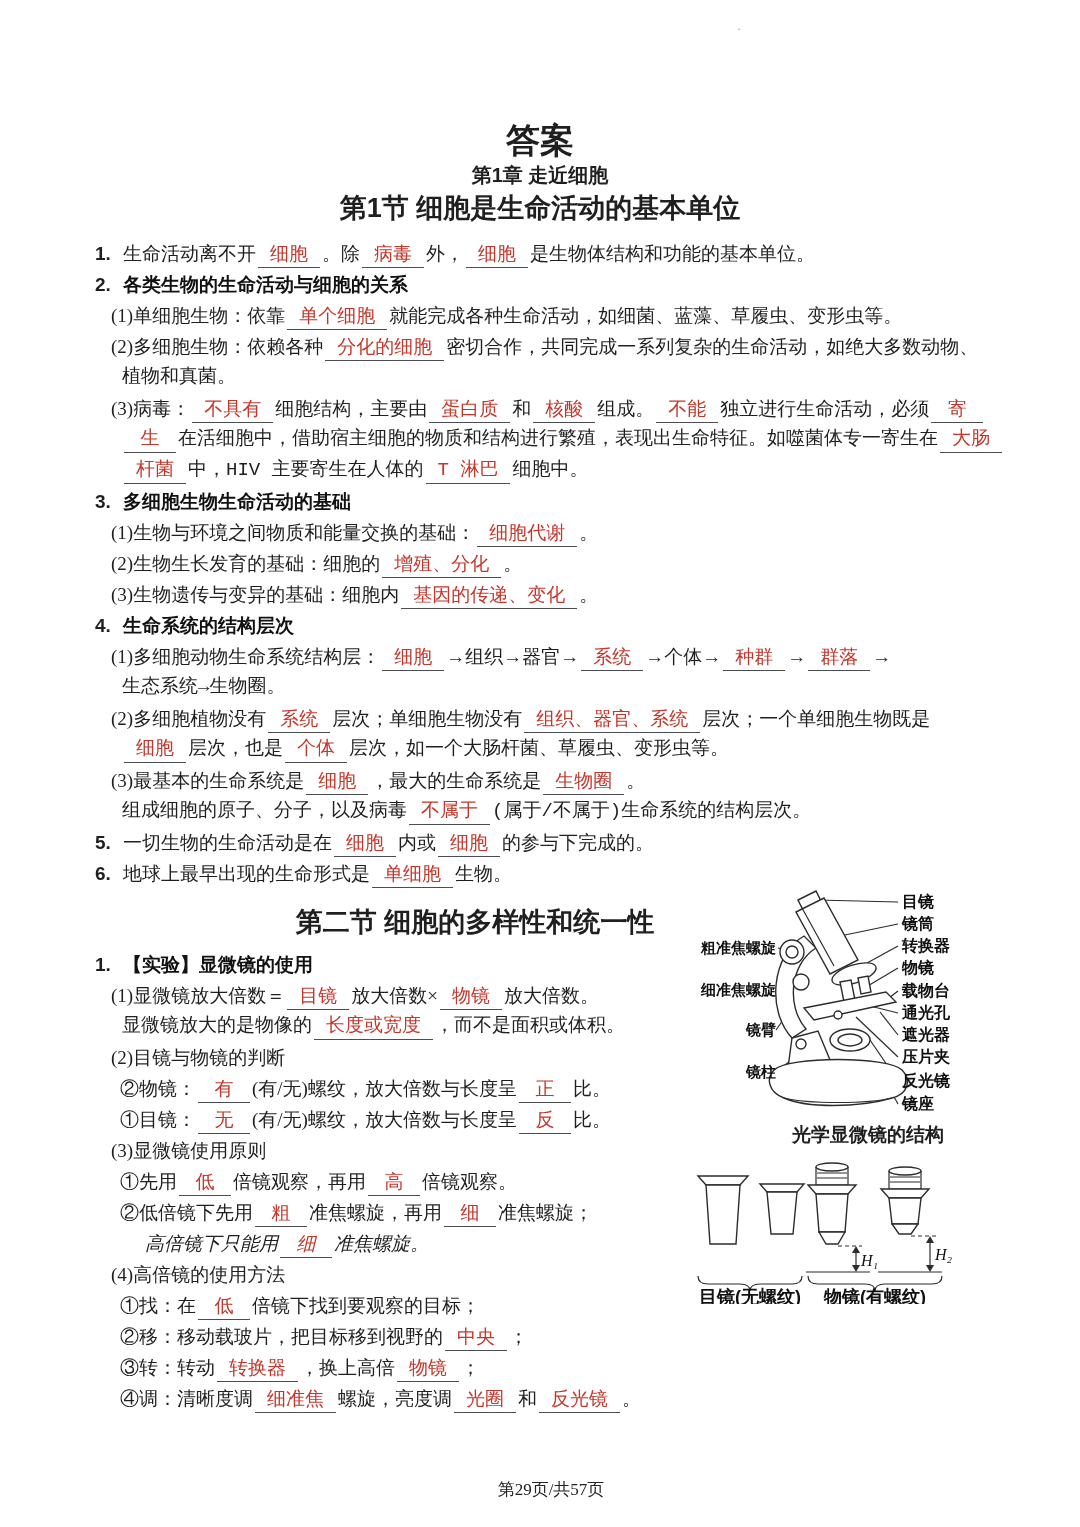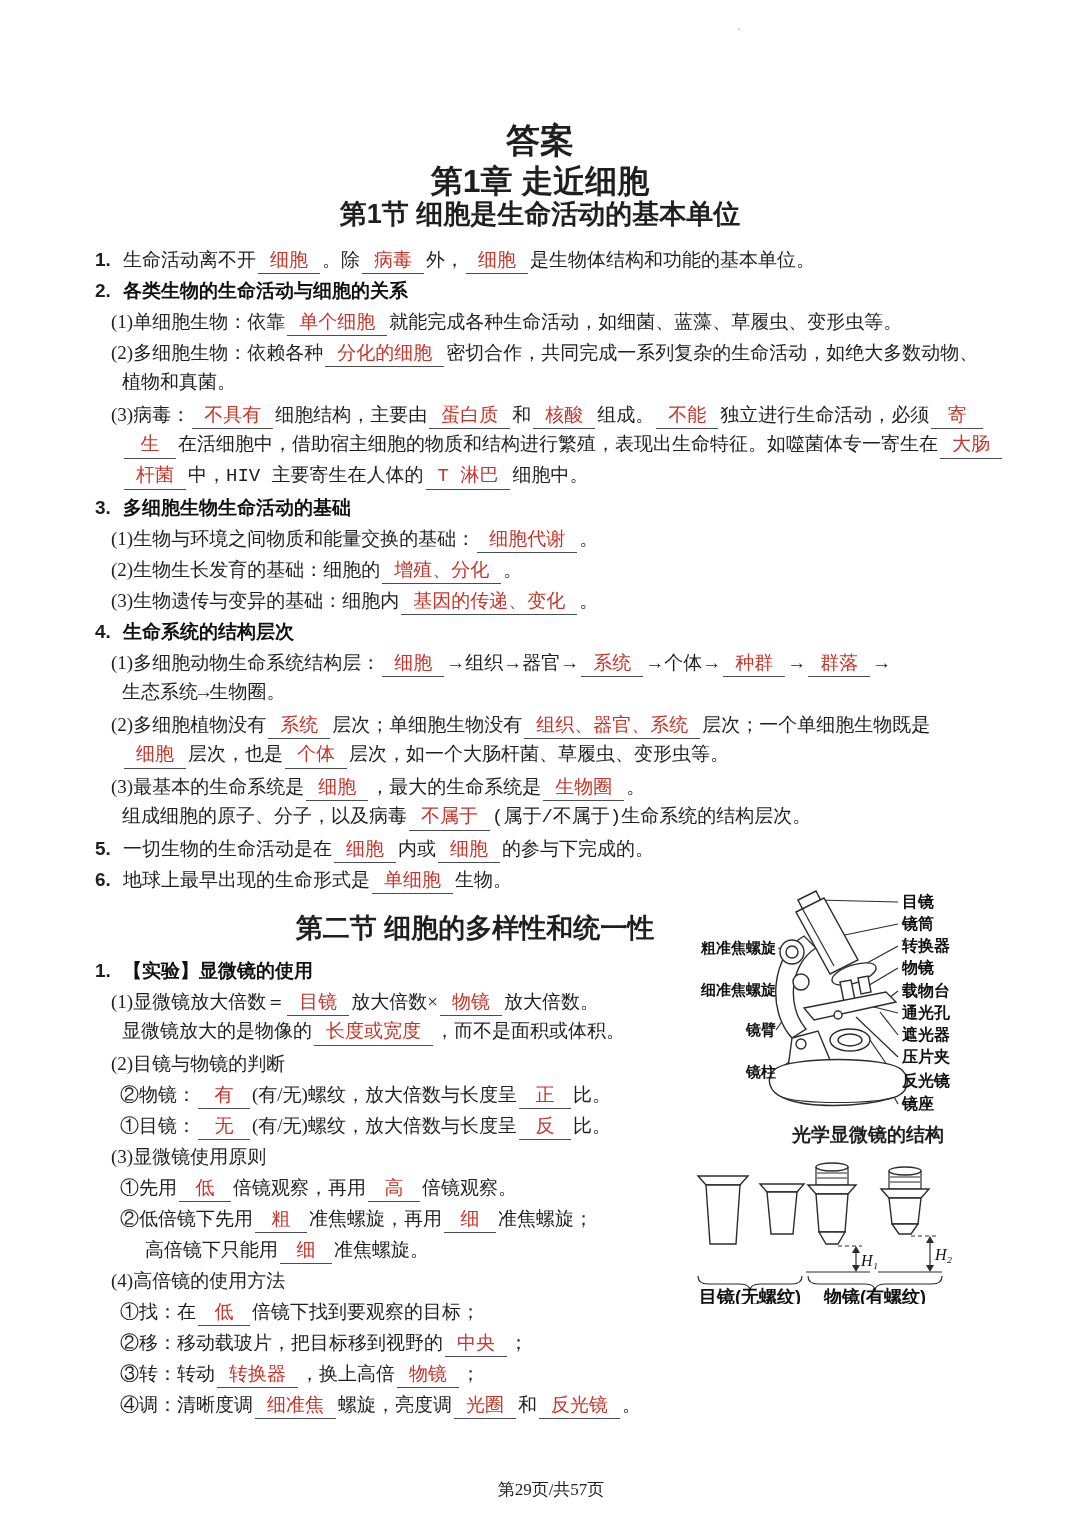--- a/index.html
+++ b/index.html
@@ -3,37 +3,37 @@
 <meta charset="utf-8">
 <style>
   html,body{margin:0;padding:0;background:#ffffff;}
   body{width:1080px;height:1527px;position:relative;overflow:hidden;
        font-family:"Liberation Serif", serif;color:#1f1f1f;}
   .page{position:relative;width:1080px;height:1527px;background:#fff;}
 
   
   .doc-title{padding-top:120px;text-align:center;font-size:34px;font-weight:700;
              font-family:"Liberation Sans", sans-serif;line-height:40px;}
-  .chapter-title{margin-top:6px;text-align:center;font-size:32px;font-weight:700;
+  .chapter-title{text-align:center;font-size:20px;font-weight:700;
              font-family:"Liberation Sans", sans-serif;line-height:30px;}
   .sec1-title{text-align:center;font-size:27px;font-weight:700;
              font-family:"Liberation Sans", sans-serif;line-height:36px;}
   .sec2-title{margin-left:95px;width:760px;text-align:center;font-size:27px;font-weight:700;
              font-family:"Liberation Sans", sans-serif;line-height:38px;margin-top:14px;}
 
   
   .content{margin-left:95px;margin-right:50px;margin-top:12px;font-size:19px;}
   .content.narrow{width:600px;margin-top:8px;}
   .line{line-height:31px;white-space:nowrap;}
   .num{display:inline-block;width:28px;font-weight:700;
        font-family:"Liberation Sans", sans-serif;}
   .ind-p1{padding-left:16px;}
   .ind-c1{padding-left:25px;}
   .ind-cont{padding-left:27px;font-family:Liberation Mono, monospace;}
-  .ind-cont2{padding-left:50px;}
+  .ind-cont2{padding-left:50px;font-style:italic;}
   .txt{color:#1f1f1f;}
   .btxt{font-weight:700;font-family:"Liberation Sans", sans-serif;color:#111;}
   .blank{color:var(--answer-red,#c5352a);border-bottom:1.6px solid #4c4c4c;
          display:inline-block;padding:0 12px;margin:0 2px;text-align:center;
          min-width:28px;line-height:26px;}
 
   
   .diagram-block{position:absolute;left:688px;top:888px;width:330px;}
   .micro-caption{width:300px;text-align:center;font-size:19px;font-weight:700;
                  font-family:"Liberation Sans", sans-serif;margin-top:2px;margin-left:30px;}

